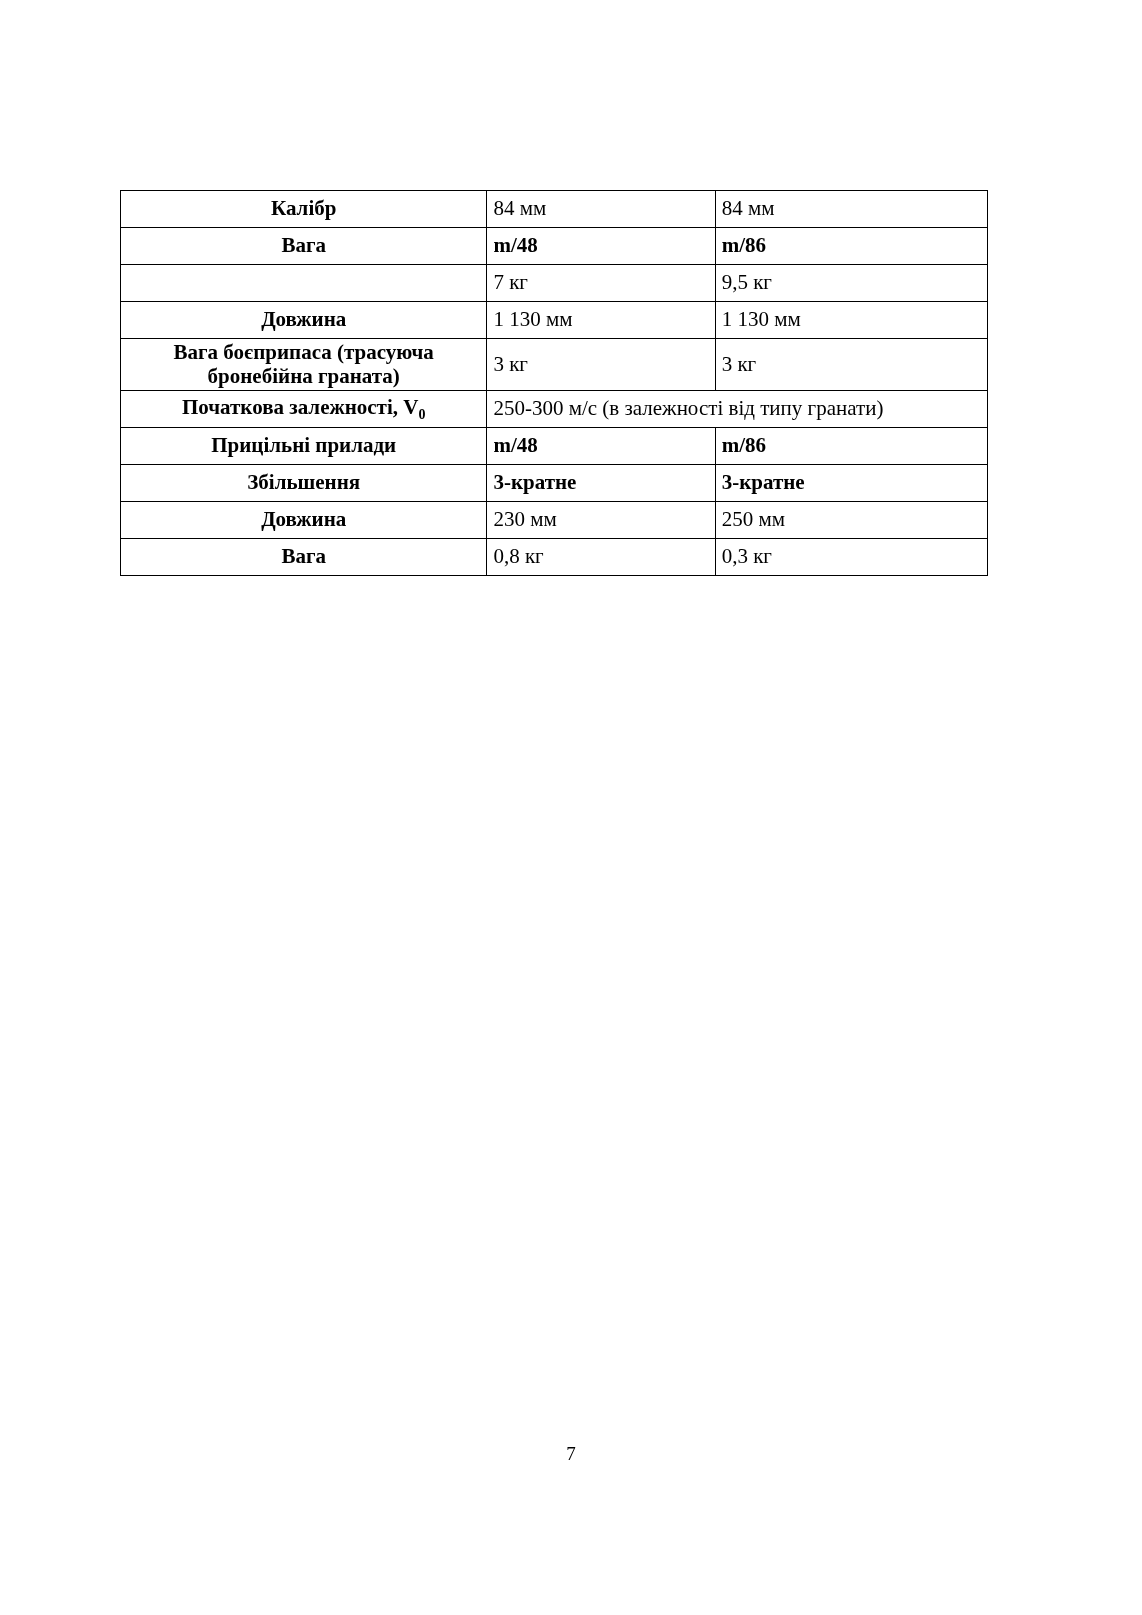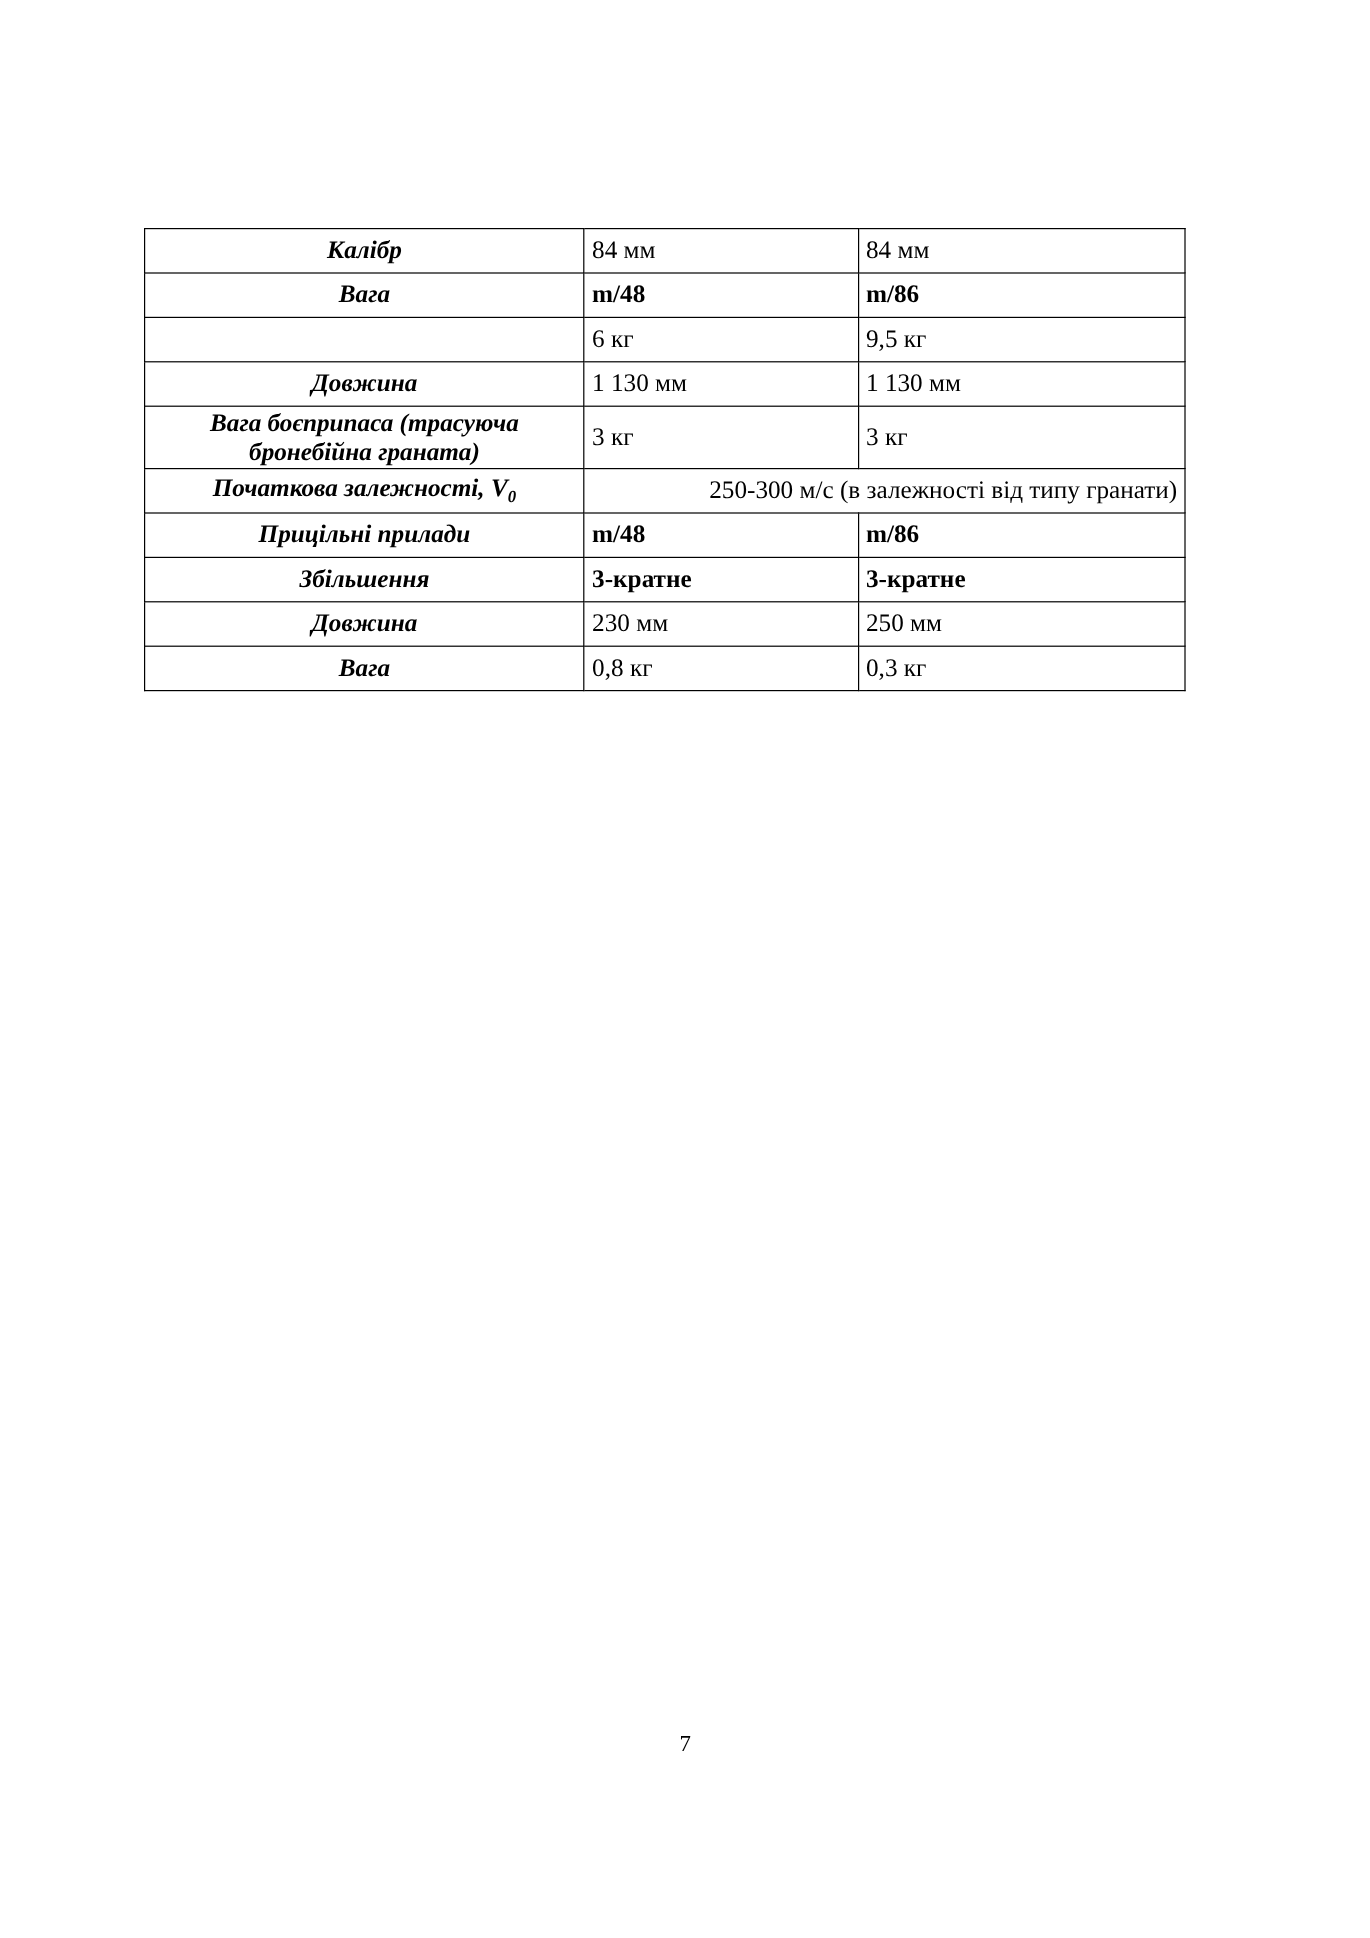--- a/index.html
+++ b/index.html
@@ -42,31 +42,30 @@
     border: 1px solid #000000;
     padding: 2px 6px;
     font-size: 21px;
     vertical-align: middle;
     line-height: 1.12;
   }
   td.label {
     text-align: center;
     font-weight: bold;
     height: 32px;
-    font-style: italic;
   }
   td.value {
     font-weight: normal;
     height: 32px;
   }
   td.value.bold {
     font-weight: bold;
   }
   td.span2 {
-    text-align: right;
+    text-align: left;
   }
   .col-label { width: 366px; }
   .col-a { width: 228px; }
   .col-b { width: 272px; }
   .taller { height: 64px; }
   .sub {
     font-size: 14px;
     vertical-align: sub;
   }
   .page-number {
@@ -96,21 +95,21 @@
         <td class="value">84 мм</td>
         <td class="value">84 мм</td>
       </tr>
       <tr>
         <td class="label">Вага</td>
         <td class="value bold">m/48</td>
         <td class="value bold">m/86</td>
       </tr>
       <tr>
         <td class="label"></td>
-        <td class="value">6 кг</td>
+        <td class="value">7 кг</td>
         <td class="value">9,5 кг</td>
       </tr>
       <tr>
         <td class="label">Довжина</td>
         <td class="value">1 130 мм</td>
         <td class="value">1 130 мм</td>
       </tr>
       <tr>
         <td class="label taller">Вага боєприпаса (трасуюча бронебійна граната)</td>
         <td class="value taller">3 кг</td>

